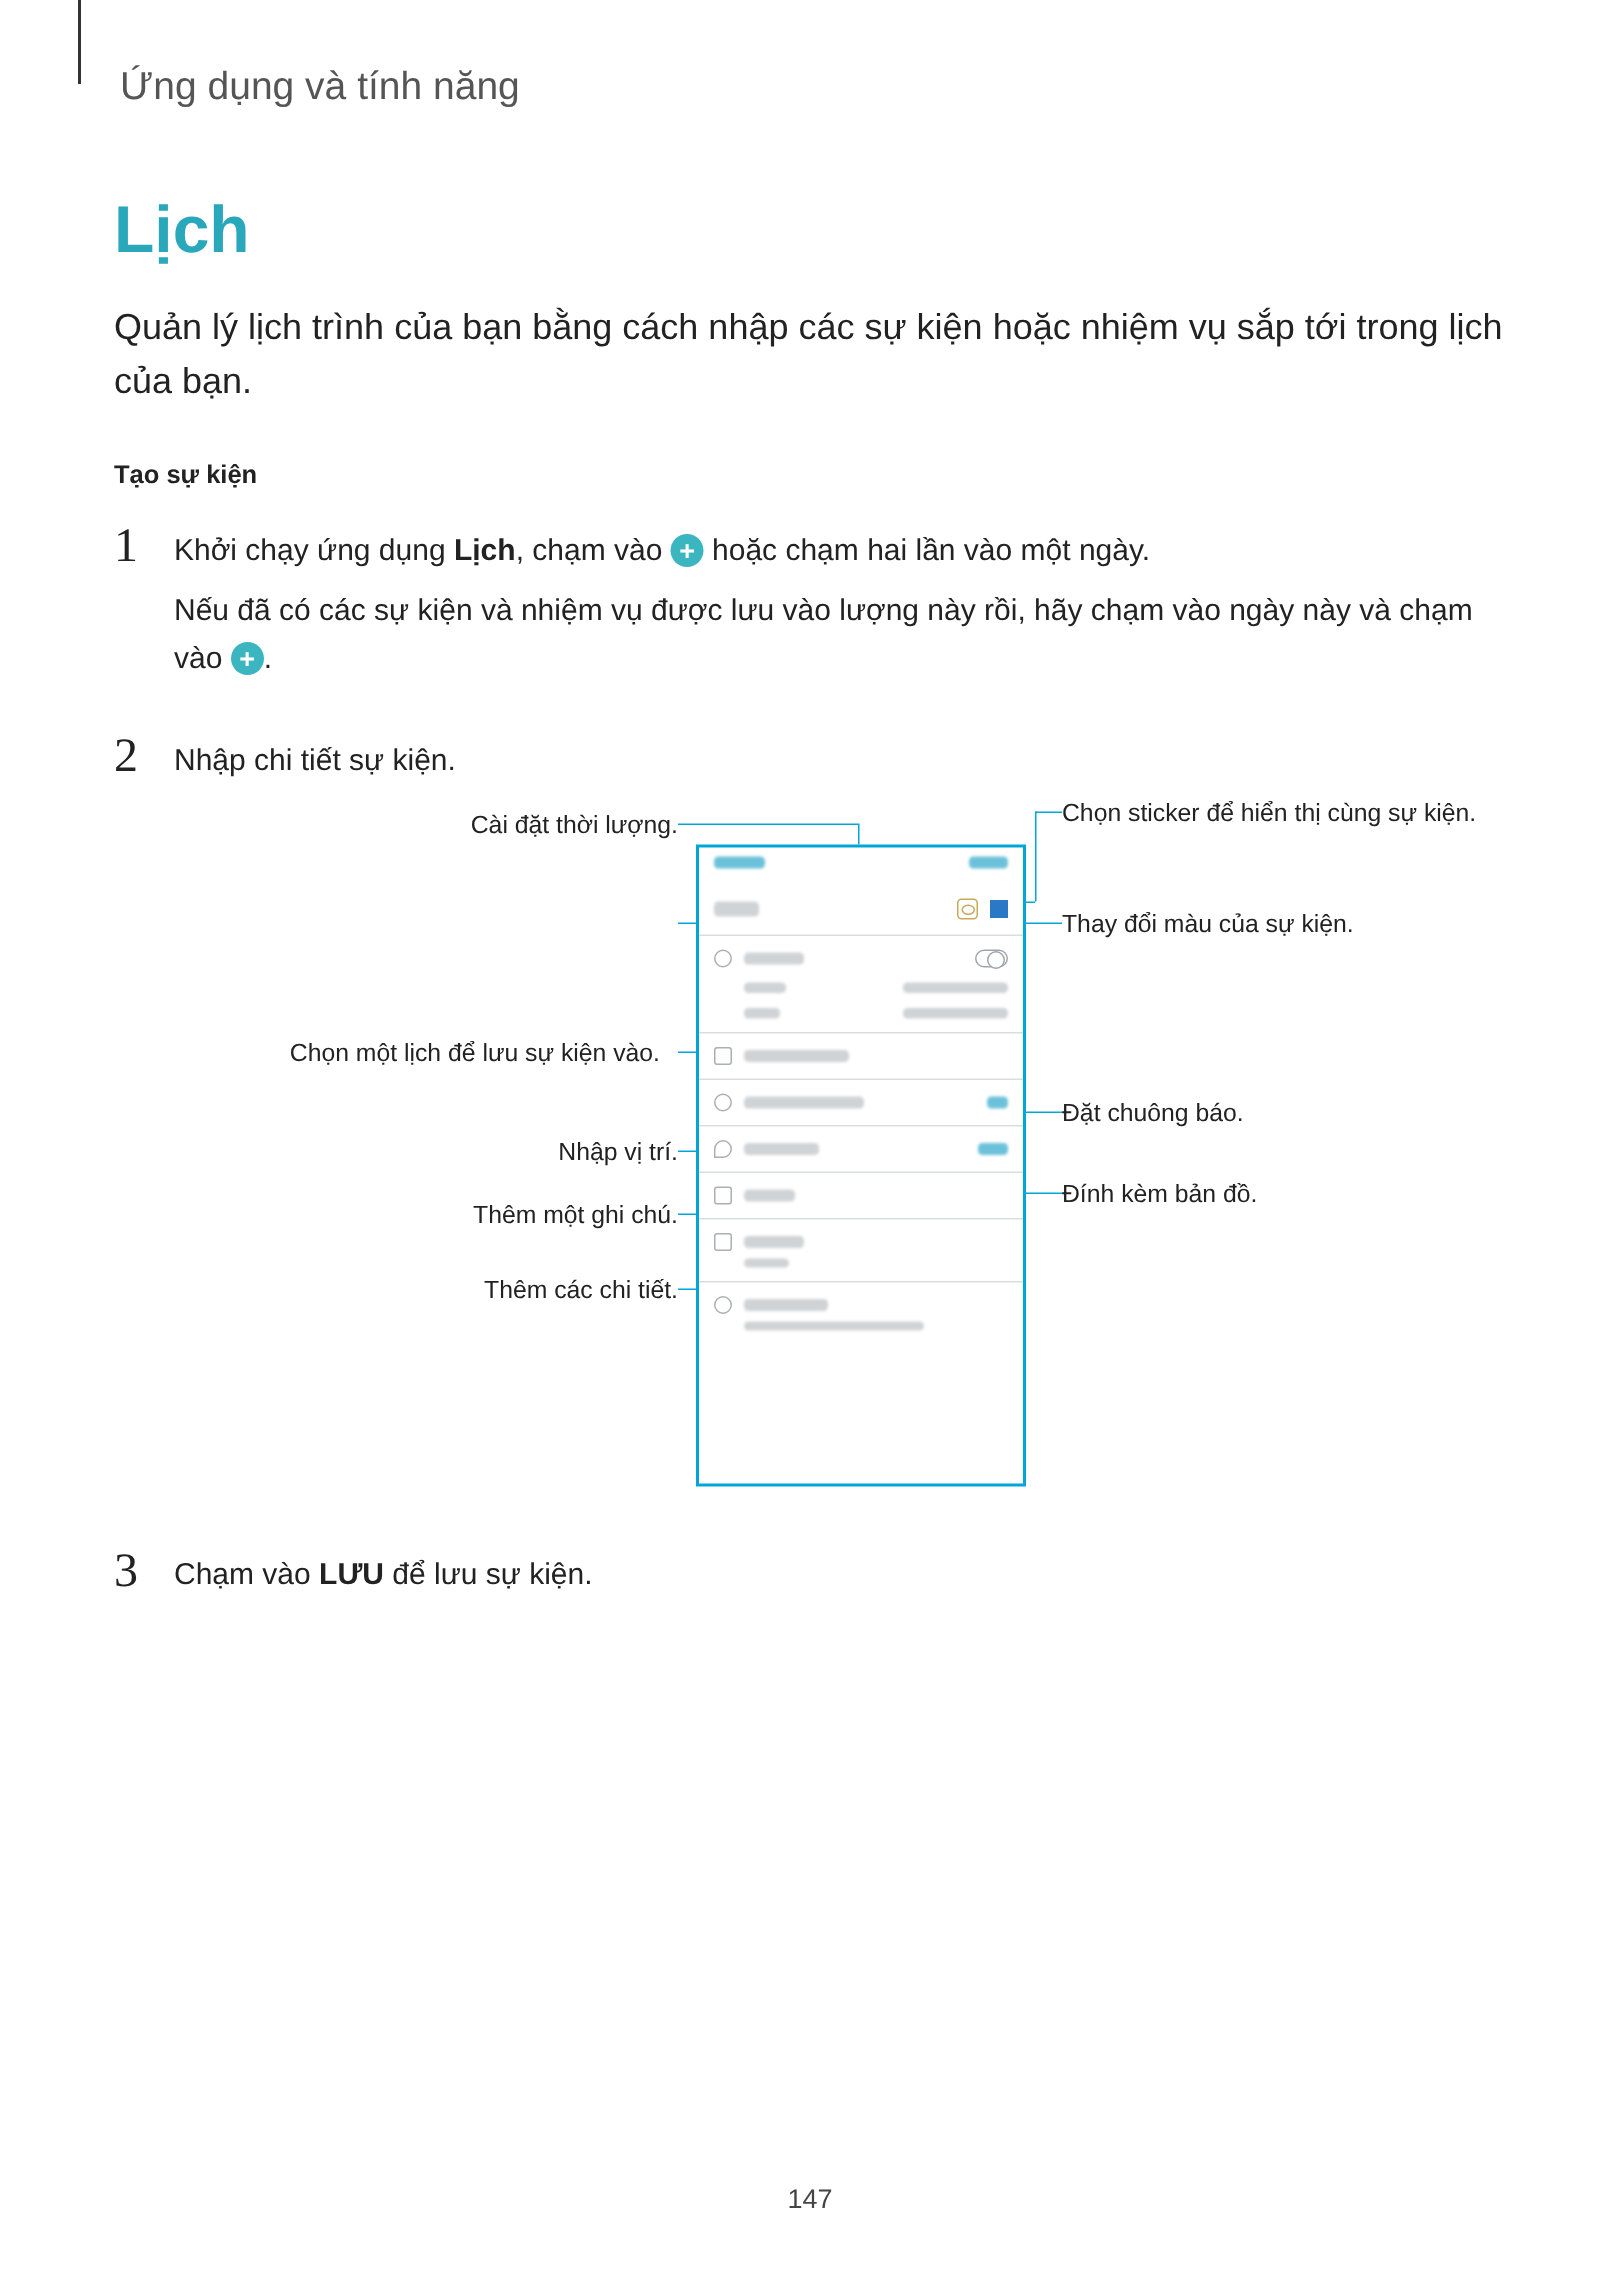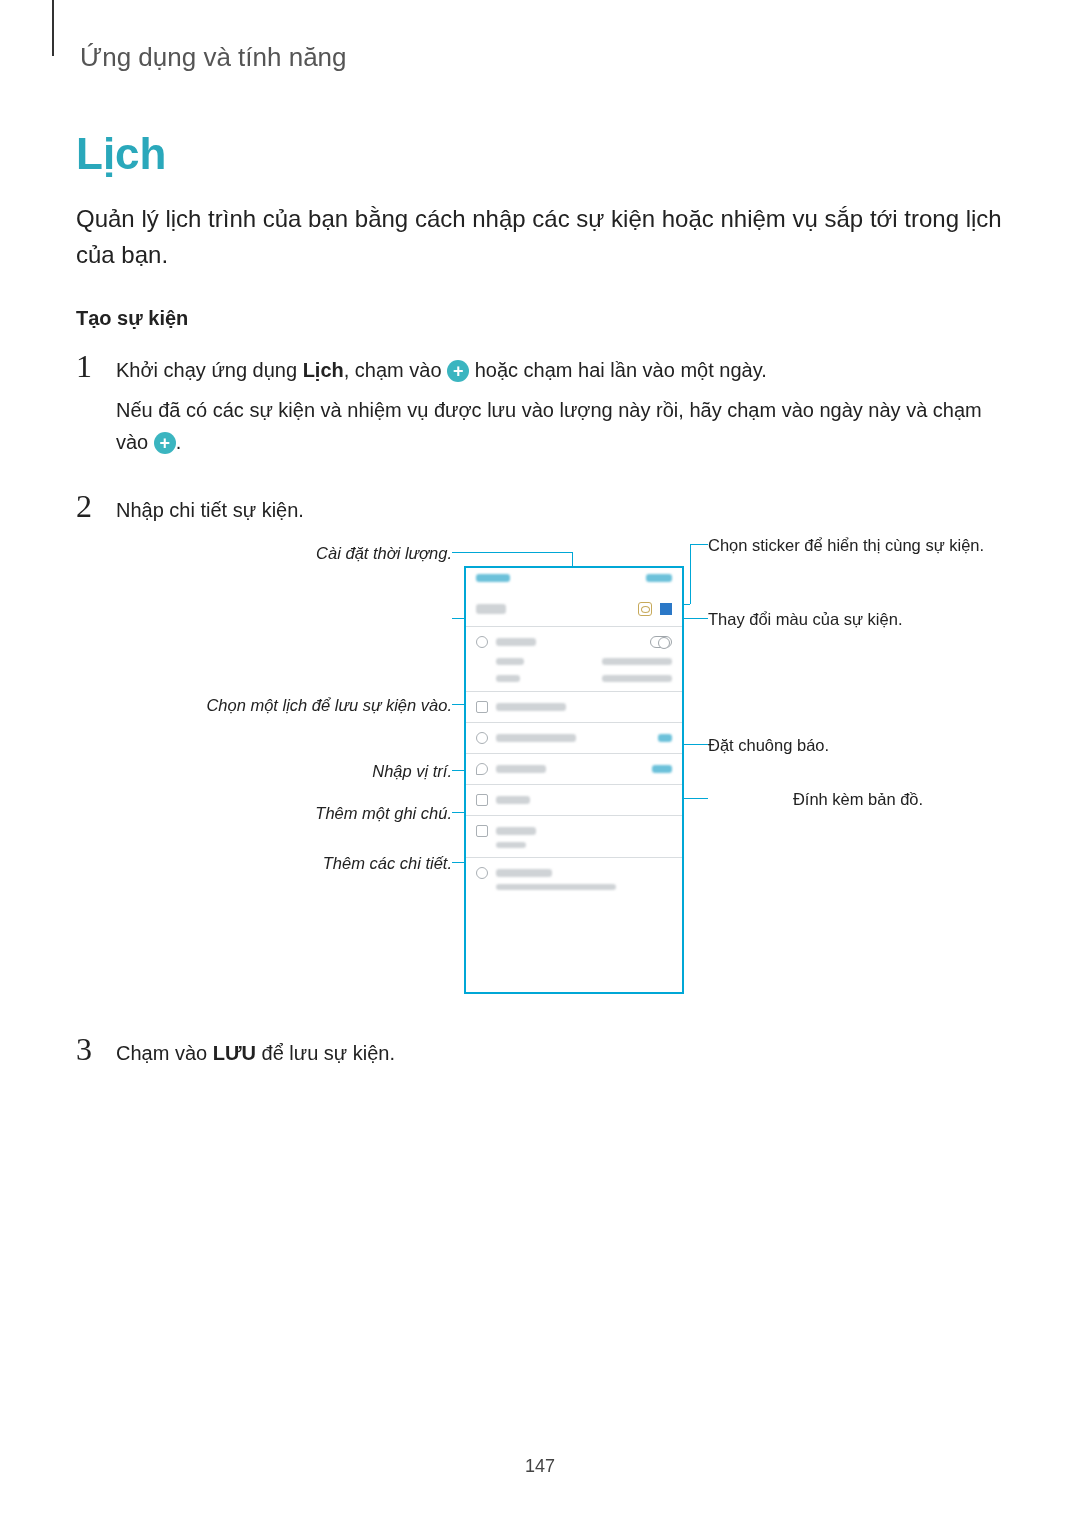--- a/index.html
+++ b/index.html
@@ -34,21 +34,21 @@
     font-size: 44px;
     font-weight: bold;
     margin-bottom: 22px;
   }
   .intro {
     font-size: 24px;
     line-height: 1.5;
     margin-bottom: 34px;
   }
   h2.section {
-    font-size: 20px;
+    font-size: 17px;
     font-weight: bold;
     margin-bottom: 20px;
   }
   ol.steps { list-style: none; }
   ol.steps > li {
     display: flex;
     align-items: flex-start;
     margin-bottom: 24px;
   }
   .step-num {
@@ -134,21 +134,21 @@
   .sticker-ico::after{content:'';position:absolute;left:2px;top:3px;width:7px;height:5px;border:1px solid #c7a95a;border-radius:50%;}
   .grow { flex-grow: 1; }
 
   
   .callout {
     position: absolute;
     font-size: 16.5px;
     line-height: 1.35;
     color: #222;
   }
-  .callout.left { text-align: right; font-style: italic; }
+  .callout.left { text-align: right; }
   .callout.right { text-align: left; }
   .lead {
     position: absolute;
     height: 1px;
     background: #00a7d6;
   }
   .lead-v {
     position: absolute;
     width: 1px;
     background: #00a7d6;
@@ -195,21 +195,21 @@
         <p>Nhập chi tiết sự kiện.</p>
 
         <div class="diagram">
 
           <div class="callout left" style="left:40px;top:8px;width:300px;">Cài đặt thời lượng.</div>
           <div class="lead" style="left:340px;top:18px;width:120px;"></div>
           <div class="lead-v" style="left:460px;top:18px;height:30px;"></div>
 
           <div class="lead" style="left:340px;top:84px;width:50px;"></div>
 
-          <div class="callout left" style="left:12px;top:160px;width:328px;">Chọn một lịch để lưu sự kiện vào.</div>
+          <div class="callout left" style="left:0;top:160px;width:328px;">Chọn một lịch để lưu sự kiện vào.</div>
           <div class="lead" style="left:340px;top:170px;width:36px;"></div>
           <div class="lead-v" style="left:376px;top:170px;height:22px;"></div>
 
           <div class="callout left" style="left:120px;top:226px;width:220px;">Nhập vị trí.</div>
           <div class="lead" style="left:340px;top:236px;width:36px;"></div>
 
           <div class="callout left" style="left:80px;top:268px;width:260px;">Thêm một ghi chú.</div>
           <div class="lead" style="left:340px;top:278px;width:28px;"></div>
           <div class="lead-v" style="left:368px;top:262px;height:16px;"></div>
 
@@ -220,21 +220,21 @@
           <div class="lead" style="left:578px;top:10px;width:18px;"></div>
           <div class="lead-v" style="left:578px;top:10px;height:60px;"></div>
           <div class="lead" style="left:540px;top:70px;width:38px;"></div>
 
           <div class="callout right" style="left:596px;top:74px;width:300px;">Thay đổi màu của sự kiện.</div>
           <div class="lead" style="left:566px;top:84px;width:30px;"></div>
 
           <div class="callout right" style="left:596px;top:200px;width:300px;">Đặt chuông báo.</div>
           <div class="lead" style="left:566px;top:210px;width:30px;"></div>
 
-          <div class="callout right" style="left:596px;top:254px;width:300px;text-align:center;">Đính kèm bản đồ.</div>
+          <div class="callout right" style="left:596px;top:254px;width:300px;">Đính kèm bản đồ.</div>
           <div class="lead" style="left:566px;top:264px;width:30px;"></div>
           <div class="lead-v" style="left:566px;top:236px;height:28px;"></div>
 
           <div class="phone">
             <div class="topbar">
               <div class="blurtxt accent" style="width:34px;height:8px;"></div>
               <div class="blurtxt accent" style="width:26px;height:8px;"></div>
             </div>
             <div class="title-row">
               <div class="blurtxt" style="width:30px;height:10px;"></div>

